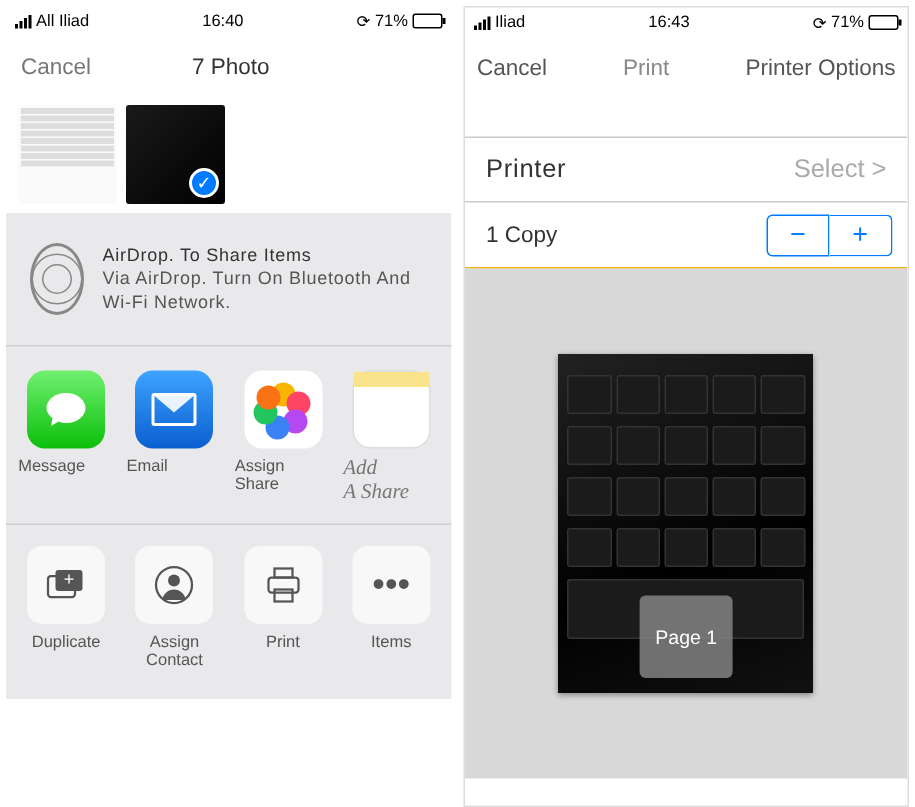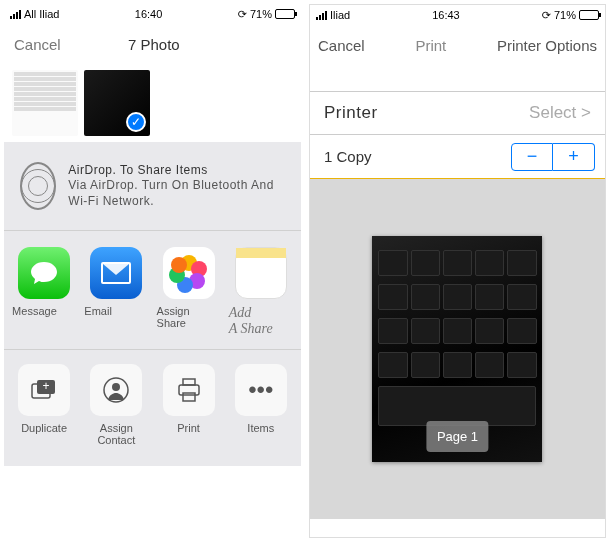--- a/index.html
+++ b/index.html
@@ -52,21 +52,21 @@
   .printer-select { color:#aaa; }
   .copy-row { height: 44px; border-bottom:1px solid #eab308; display:flex; align-items:center; padding:0 10px 0 14px; justify-content: space-between; font-size:15px; color:#333; }
   .stepper { display: flex; }
   .stepper button { width: 42px; height: 28px; border:1px solid #007aff; background:#fff; color:#007aff; font-size:18px; }
   .stepper button:first-child { border-radius:4px 0 0 4px; }
   .stepper button:last-child { border-radius:0 4px 4px 0; border-left:none; }
   .preview-area { background:#d8d8d8; height: 340px; display:flex; align-items:center; justify-content:center; }
   .preview-img { width: 170px; height: 226px; background: linear-gradient(160deg,#222 0%,#000 60%,#111 100%); position:relative; box-shadow: 0 1px 4px rgba(0,0,0,0.4); }
   .keyrow{position:absolute;left:6px;right:6px;height:26px;display:flex;gap:3px}
   .keyrow span{flex:1;background:#1b1b1b;border:1px solid #333;border-radius:2px}
-  .page-badge { position:absolute; bottom:10px; left:50%; transform:translateX(-50%); background:rgba(130,130,130,0.85); color:#fff; font-size:13px; padding:8px 10px; border-radius:4px; }
+  .page-badge { position:absolute; bottom:10px; left:50%; transform:translateX(-50%); background:rgba(130,130,130,0.85); color:#fff; font-size:13px; padding:20px 10px; border-radius:4px; }
   .mail-svg{width:30px;height:22px;border:2px solid #fff;border-radius:2px;position:relative}
   .mail-svg::after{content:'';position:absolute;top:0;left:0;right:0;height:0;border-left:13px solid transparent;border-right:13px solid transparent;border-top:11px solid rgba(255,255,255,0.9)}
 </style>
 </head>
 <body>
 
 <div class="container">
 
   <div class="screen">
     <div class="status-bar">

